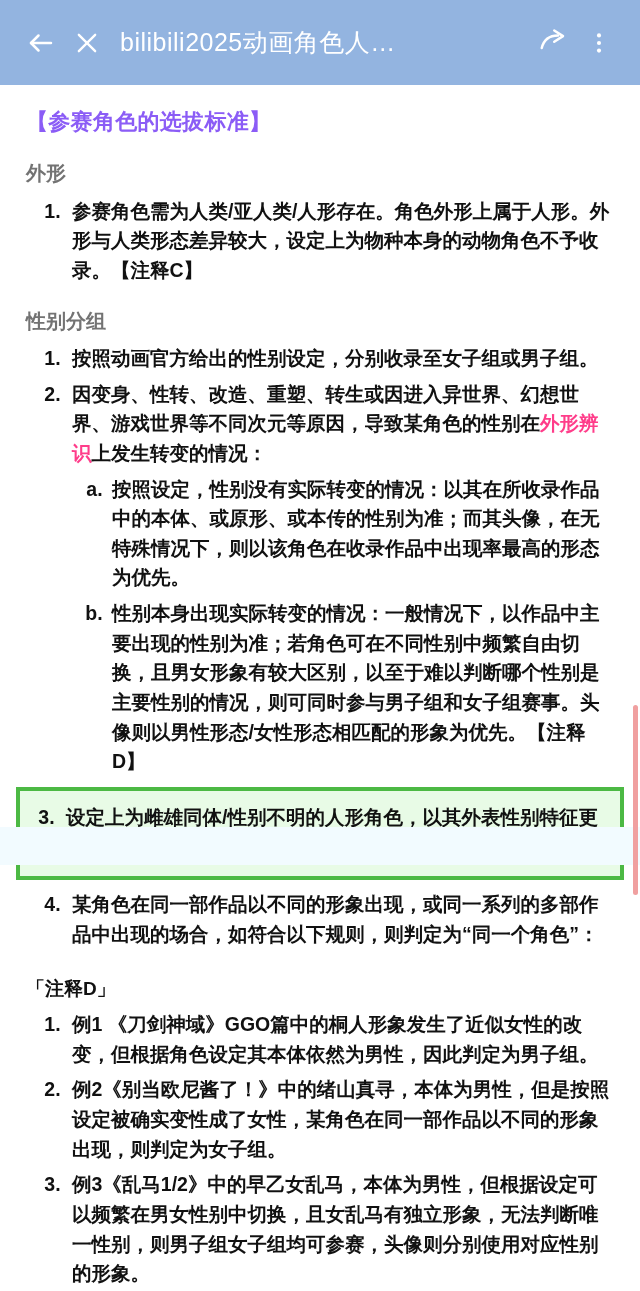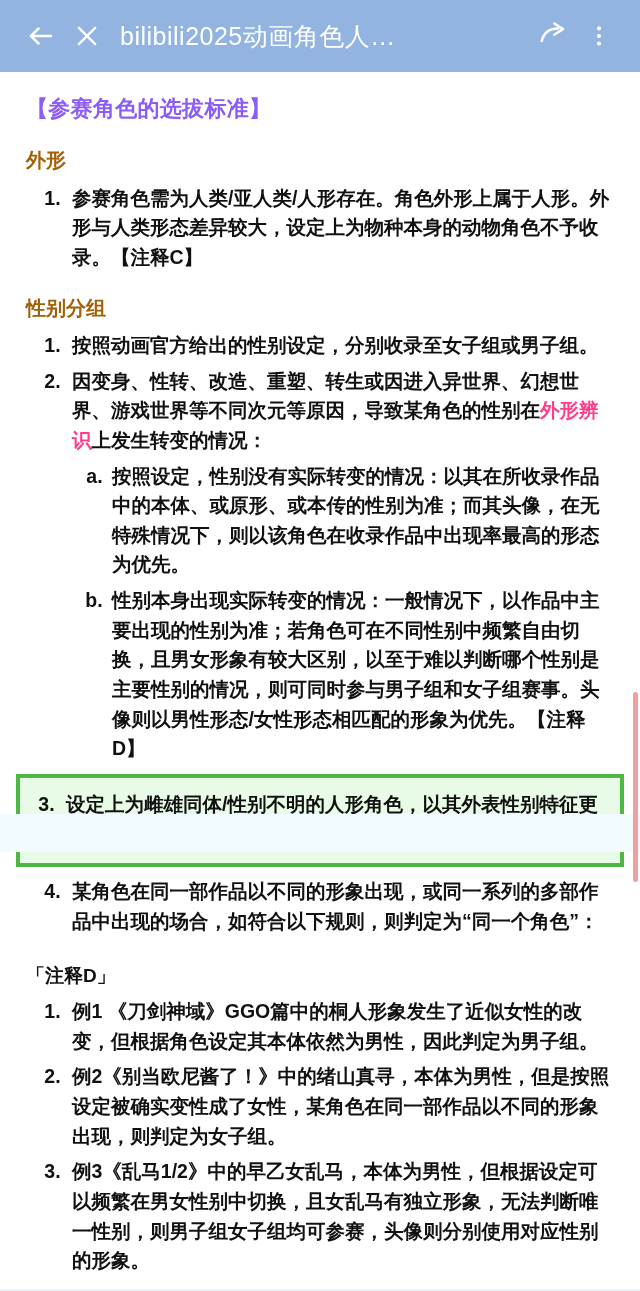--- a/index.html
+++ b/index.html
@@ -9,21 +9,21 @@
   body {
     width: 640px;
     height: 1291px;
     background: #eaf6fb;
     font-family: "Liberation Sans", sans-serif;
     overflow: hidden;
   }
 
   
   .topbar {
-    height: 72px;
+    height: 85px;
     background: #93b4e0;
     display: flex;
     align-items: center;
     padding: 4px 18px;
     box-sizing: border-box;
     position: relative;
   }
   .topbar .icon-btn {
     width: 46px;
     height: 46px;
@@ -63,21 +63,21 @@
   .h-main {
     font-size: 22px;
     font-weight: bold;
     color: #8b5cf6;
     margin: 2px 0 20px 0;
     letter-spacing: 0.3px;
   }
   .h-sub {
     font-size: 20px;
     font-weight: bold;
-    color: #a16207;
+    color: #737373;
     margin: 20px 0 8px 0;
   }
   .h-sub.first { margin-top: 6px; }
 
   ol.lv1 {
     margin: 0 0 4px 0;
     padding-left: 40px;
     list-style-type: decimal;
   }
   ol.lv1 > li {

